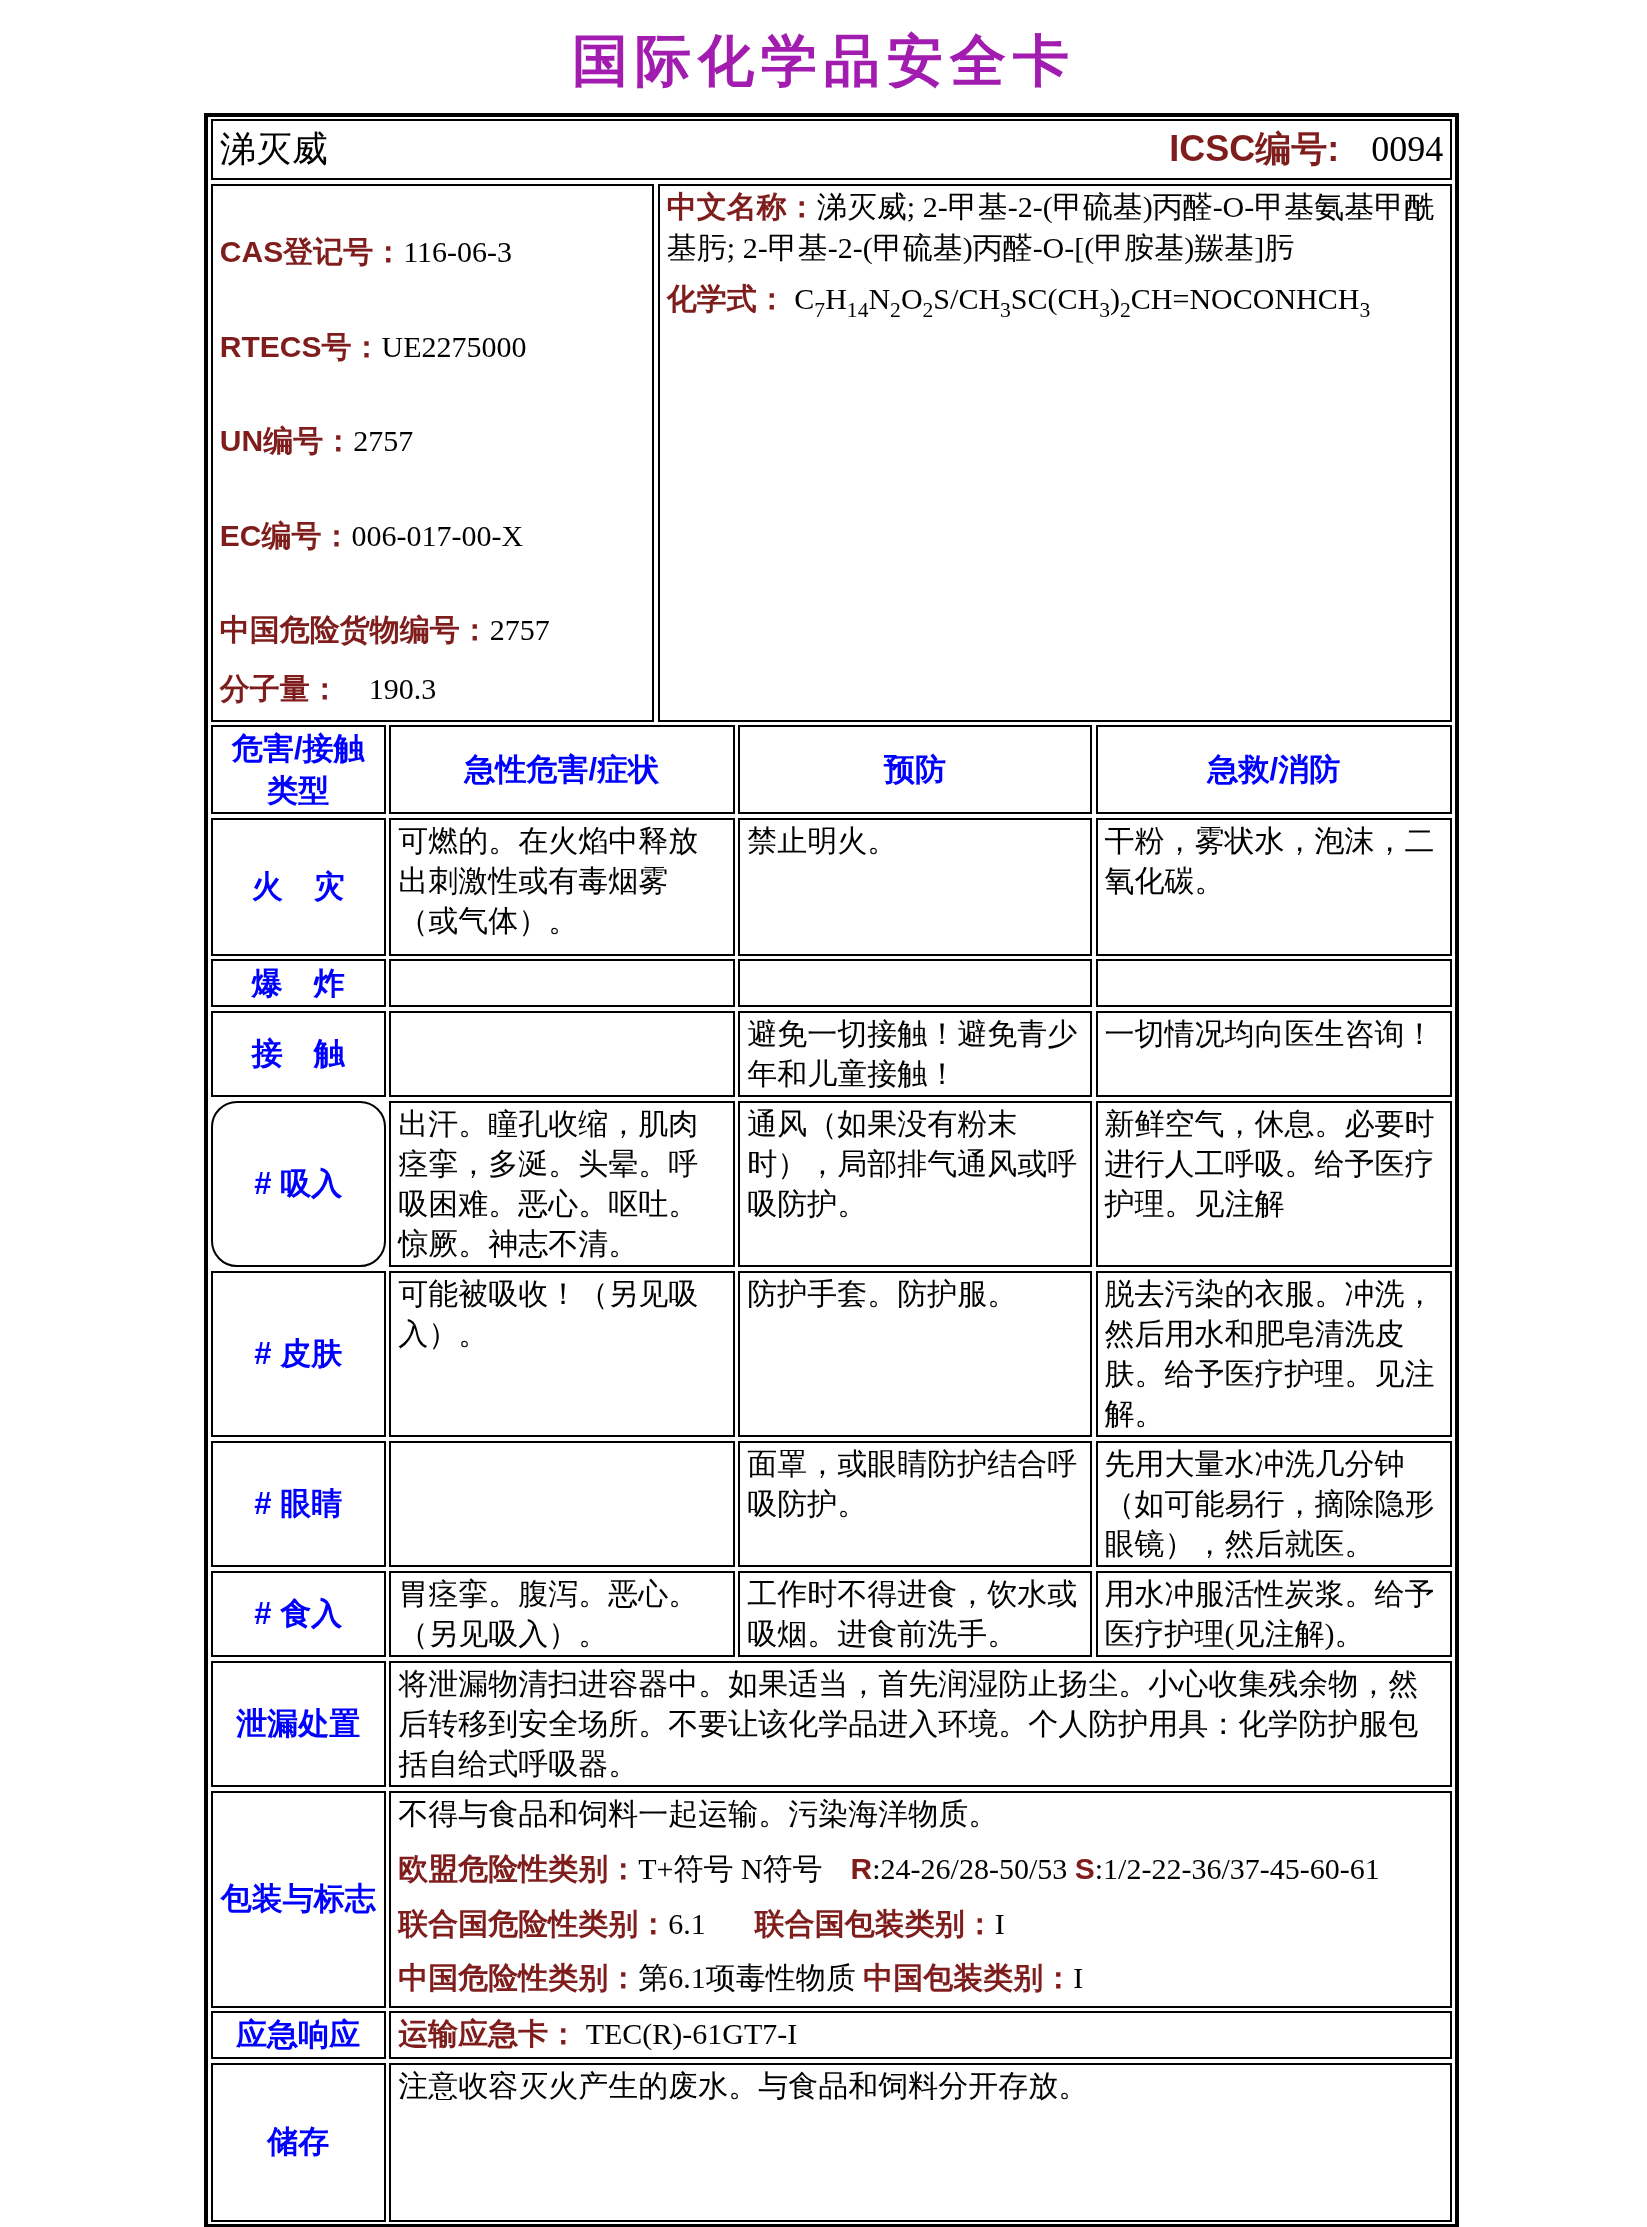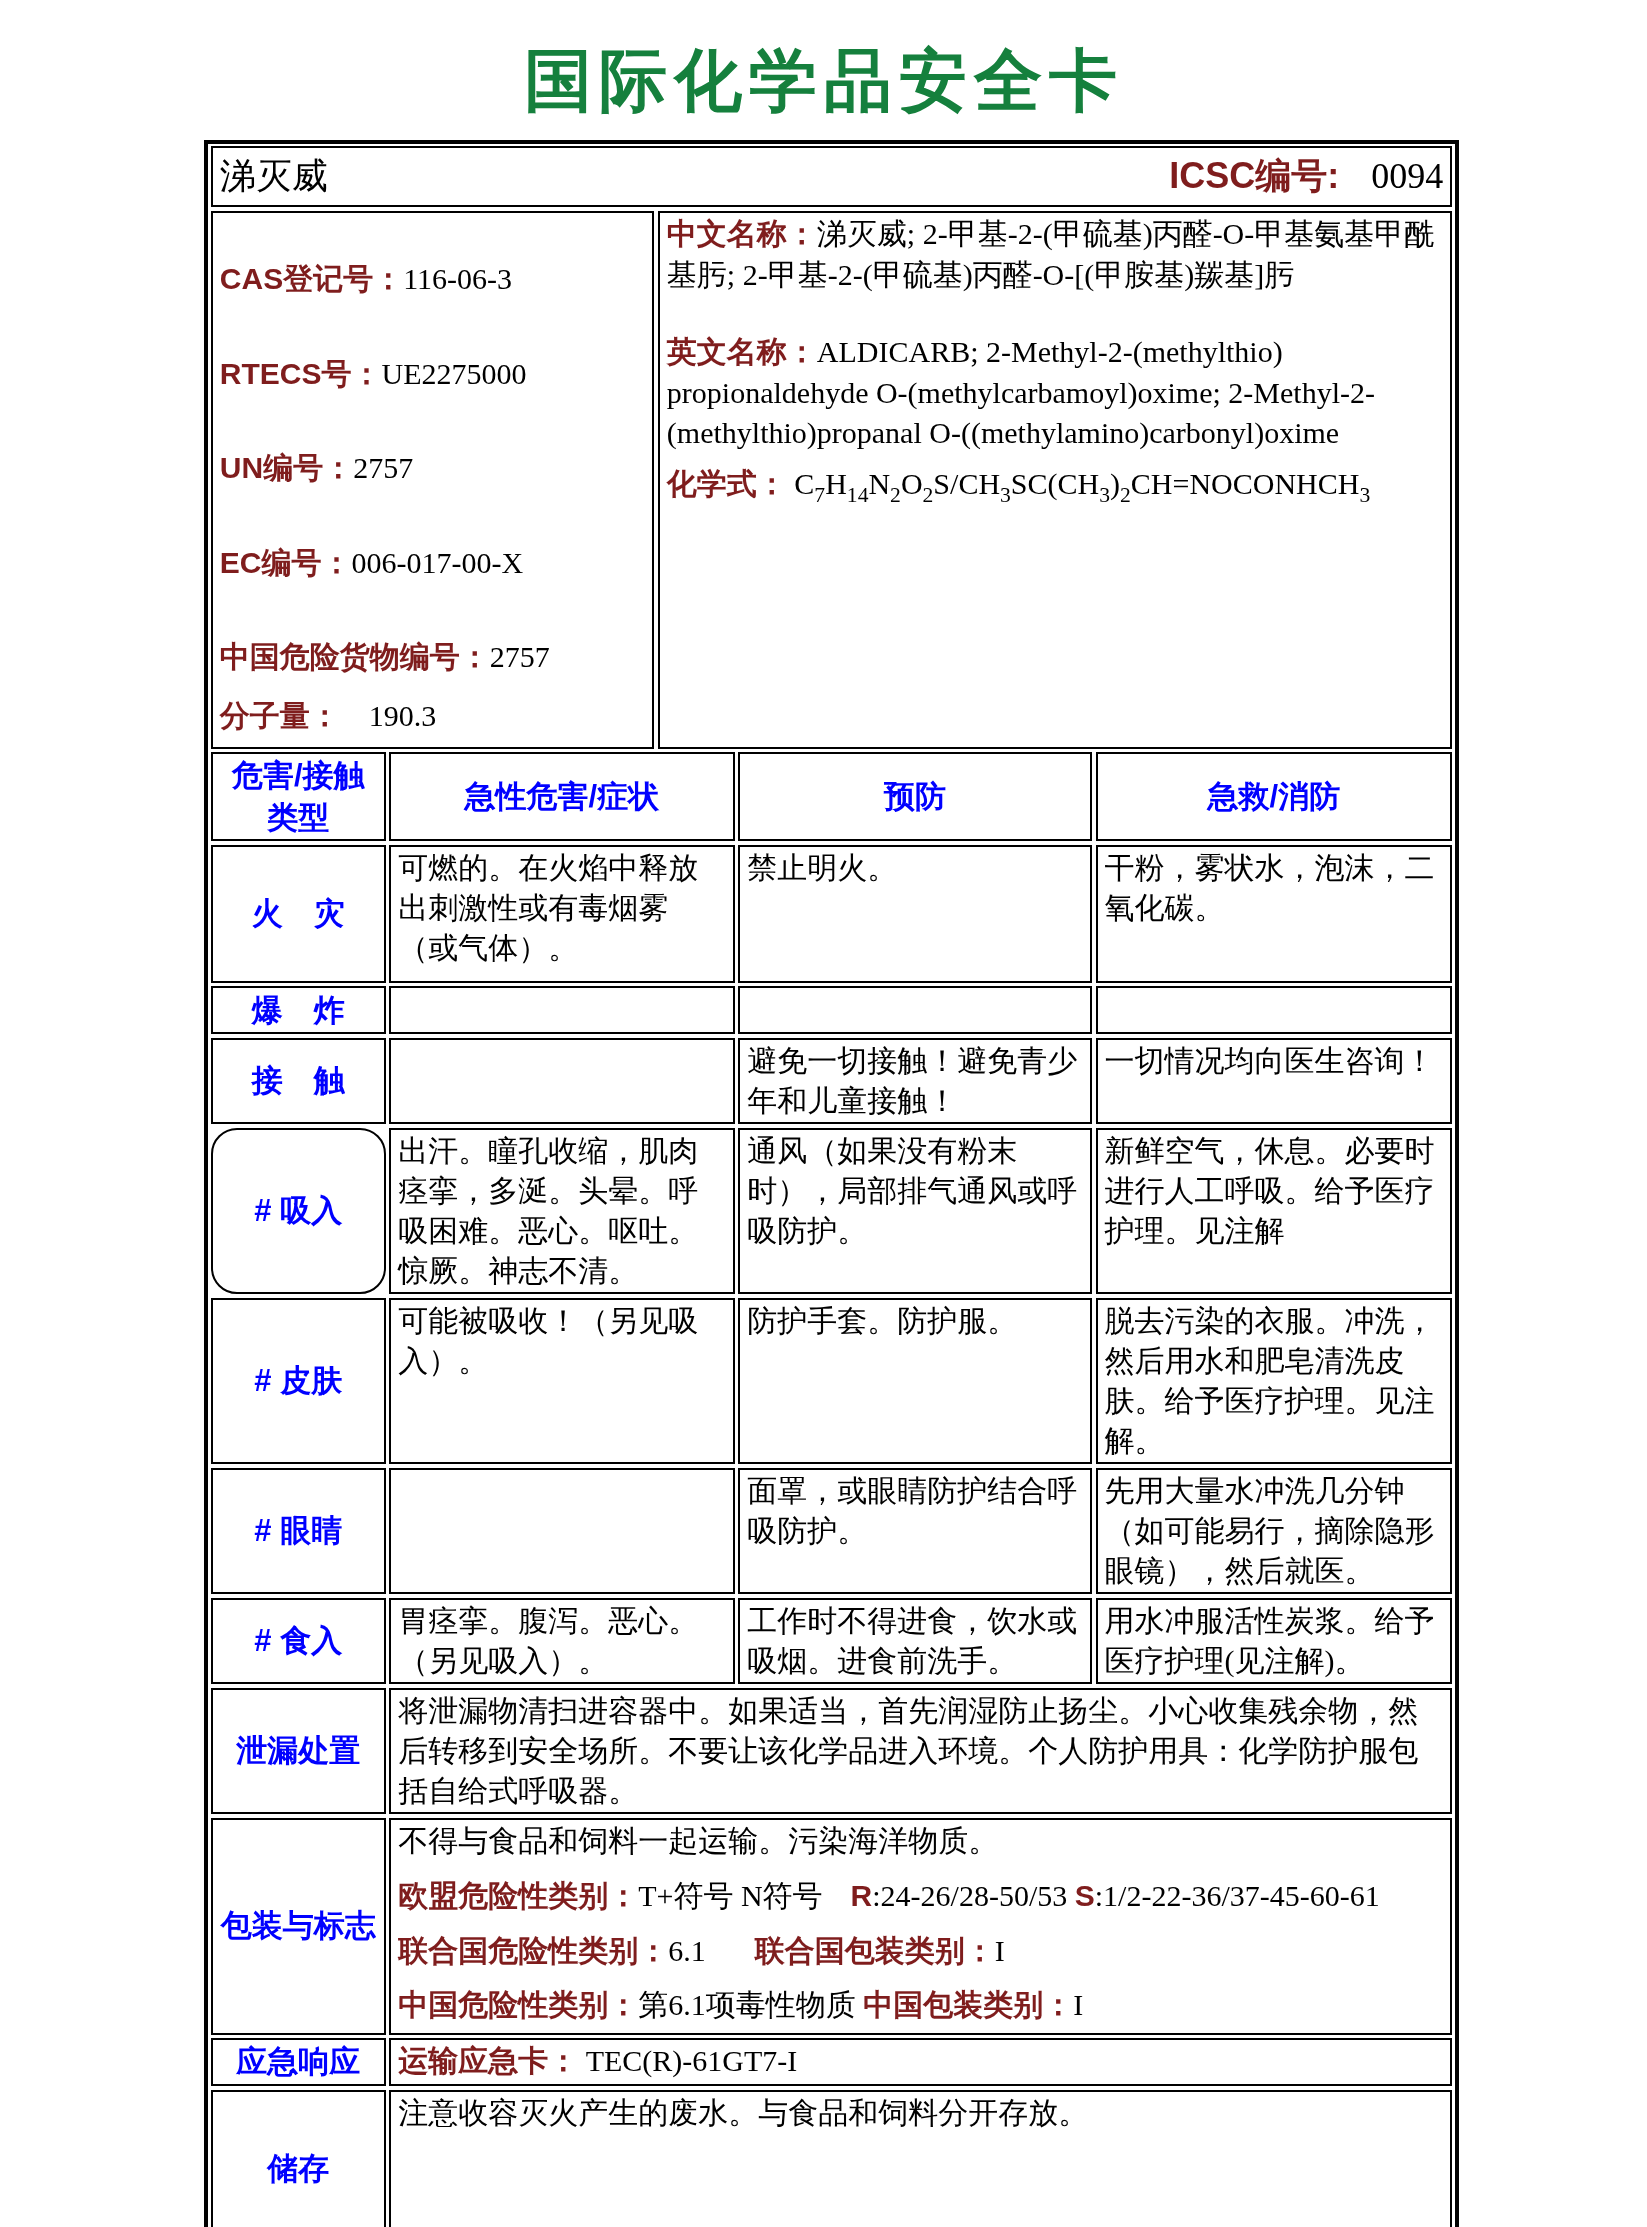--- a/index.html
+++ b/index.html
@@ -2,23 +2,23 @@
 <html style="font-size:11px"><head>
 <meta charset="utf-8">
 <style>
   html,body{margin:0;padding:0;}
   body{
     width:1648px;height:2227px;background:#ffffff;position:relative;
     font-family:"Liberation Serif","DejaVu Serif",serif;
     font-size:30px;color:#000;
   }
   .doc-title{
-    margin-top:36px;width:100%;text-align:center;
+    margin-top:24px;width:100%;text-align:center;
     font-family:"Liberation Sans","DejaVu Sans",sans-serif;
-    font-weight:bold;font-size:68px;letter-spacing:7px;color:#15803d;
+    font-weight:bold;font-size:56px;letter-spacing:7px;color:#a21caf;
   }
   .card{
     margin:12.5px 0 0 204px;width:1255px;box-sizing:border-box;
     border:4.2px solid #000;border-bottom:7.7px solid #000;
     padding:2.8px;background:#fff;
     display:flex;flex-direction:column;gap:3.5px;
   }
   .cell{
     border:2.1px solid #000;background:#fff;box-sizing:border-box;
     padding:1.4px 7px;line-height:1.33;overflow:hidden;
@@ -100,23 +100,20 @@
       <div class="id-line-last">
         <span class="blab">分子量：</span>
         <span class="val-gap"></span>
         <span>190.3</span>
       </div>
     </div>
     <div class="cell id-right">
       <div class="para">
         <span class="blab">中文名称：</span><span>涕灭威; 2-甲基-2-(甲硫基)丙醛-O-甲基氨基甲酰基肟; 2-甲基-2-(甲硫基)丙醛-O-[(甲胺基)羰基]肟</span>
       </div>
-      <div class="para en">
-        <span class="blab">英文名称：</span><span>ALDICARB; 2-Methyl-2-(methylthio) propionaldehyde O-(methylcarbamoyl)oxime; 2-Methyl-2-(methylthio)propanal O-((methylamino)carbonyl)oxime</span>
-      </div>
       <div class="formula-line">
         <span class="blab">化学式：</span>
         <span>C<sub>7</sub>H<sub>14</sub>N<sub>2</sub>O<sub>2</sub>S/CH<sub>3</sub>SC(CH<sub>3</sub>)<sub>2</sub>CH=NOCONHCH<sub>3</sub></span>
       </div>
     </div>
   </div>
 
   <div class="hz-grid">
     <div class="cell lbl head">危害/接触
 类型</div>

